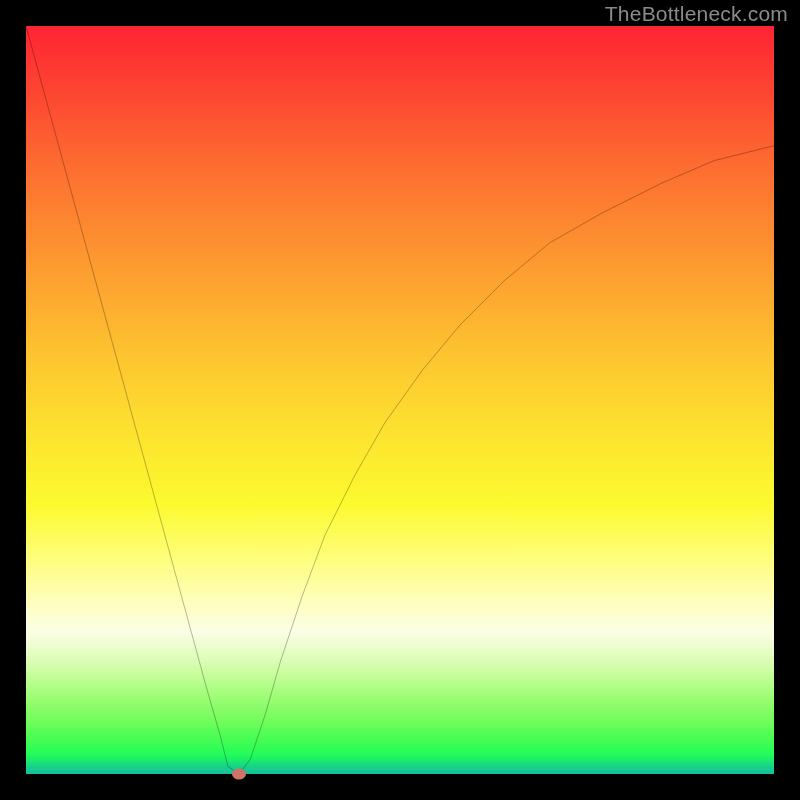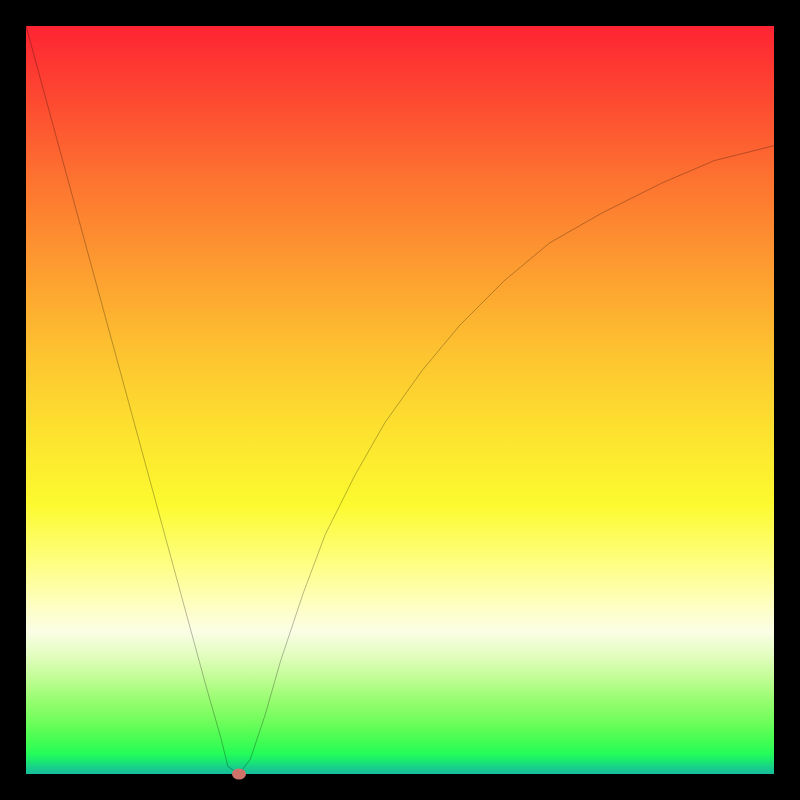--- a/index.html
+++ b/index.html
@@ -74,13 +74,14 @@
 </head>
 <body>
 
 <div class="frame">
   <div class="plot-area">
     <svg class="curve" viewBox="0 0 100 100" preserveAspectRatio="none">
       <path fill="none" stroke="#000" stroke-width="0.28" vector-effect="non-scaling-stroke" stroke-linejoin="round" d="M0.00 0.00 L3.00 11.00 L6.00 22.00 L9.00 33.00 L12.00 44.00 L15.00 55.00 L18.00 66.00 L21.00 77.00 L24.00 88.00 L26.00 95.00 L27.00 99.00 L28.50 100.00 L30.00 98.00 L32.00 92.00 L34.00 85.00 L37.00 76.00 L40.00 68.00 L44.00 60.00 L48.00 53.00 L53.00 46.00 L58.00 40.00 L64.00 34.00 L70.00 29.00 L77.00 25.00 L85.00 21.00 L92.00 18.00 L100.00 16.00"></path>
     </svg>
     <div class="sweet-spot" style="left:213.2px;top:748.0px;background:#cf736a;"></div>
   </div>
+  <div class="watermark">TheBottleneck.com</div>
 </div>
 
 </body></html>

